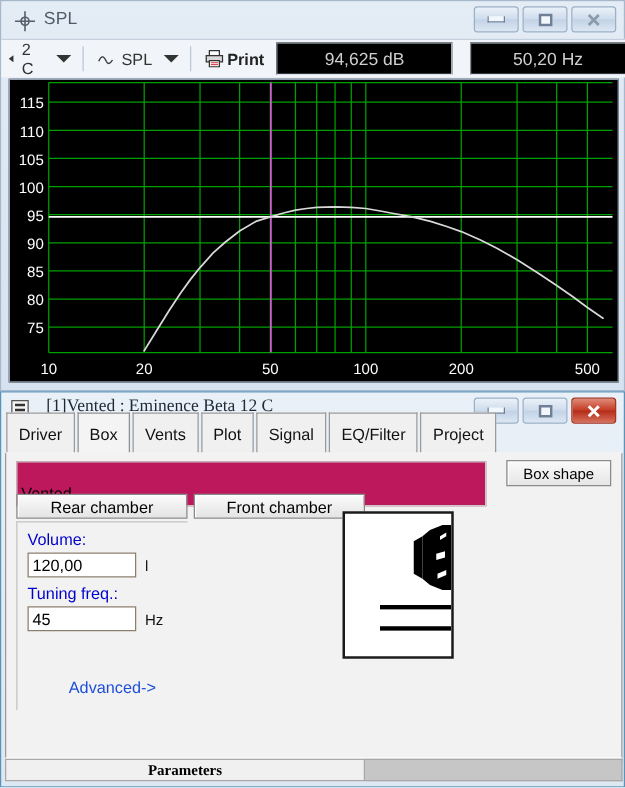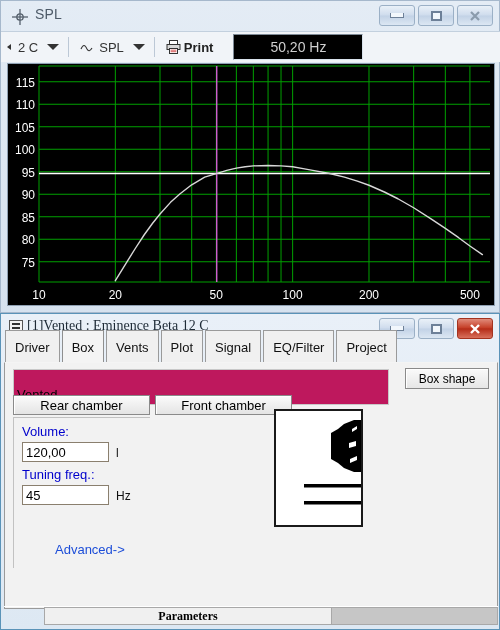--- a/index.html
+++ b/index.html
@@ -80,21 +80,21 @@
     position:absolute;left:0;top:313px;width:500px;height:317px;
     background:linear-gradient(180deg,#e9f0f8 0%,#dde8f3 100%);
     border:1px solid #5a93b8;
     box-sizing:border-box;
   }
   .box-titlebar{position:relative;height:28px;}
   .box-title-ico{position:absolute;left:8px;top:6px;width:14px;height:16px;
      background:#f4f4f4;border:1px solid #555;box-sizing:border-box;overflow:hidden;}
   .box-title-ico i{display:block;height:2px;background:#333;margin:2px 2px 0 2px;}
   .box-title-text{
-    position:absolute;left:26px;top:4px;font-size:14px;color:#1d2a36;
+    position:absolute;left:36px;top:4px;font-size:14px;color:#1d2a36;
     font-family:"Liberation Serif", serif;
   }
   .tabs{
     position:absolute;left:0;top:26px;width:500px;height:23px;
     display:flex;align-items:flex-end;padding-left:4px;box-sizing:border-box;
   }
   .tab{
     height:20px;padding:16px 9px;display:flex;align-items:center;
     font-size:13px;color:#111;background:#f0f0f0;
     border:1px solid #9a9a9a;border-bottom:none;margin-right:2px;
@@ -155,21 +155,21 @@
     font-family:"DejaVu Sans", sans-serif;letter-spacing:-.3px;
   }
   .statusbar{
     position:absolute;left:3px;bottom:4px;width:494px;height:19px;
     border-top:1px solid #ffffff;box-sizing:border-box;display:flex;
   }
   .status-pane{
     width:288px;height:18px;background:#f0f0f0;
     border:1px solid #a8a8a8;box-sizing:border-box;
     display:flex;align-items:center;justify-content:center;
-    font-family:"Liberation Serif", serif;font-weight:bold;font-size:12px;color:#000;margin-left:40px;
+    font-family:"Liberation Serif", serif;font-weight:bold;font-size:12px;color:#000;
   }
   .status-rest{flex:1;height:18px;background:#c6c6c6;border:1px solid #a8a8a8;border-left:none;box-sizing:border-box;}
 </style>
 </head>
 <body>
 
 <div class="app">
 
   <div class="spl-win">
 
@@ -221,20 +221,21 @@
         <svg width="16" height="14" viewBox="0 0 16 14">
           <rect x="3.5" y="0.5" width="8" height="4" fill="#fff" stroke="#333"></rect>
           <rect x="1" y="4.5" width="13" height="5" fill="#d9d9d9" stroke="#333"></rect>
           <rect x="3.5" y="8.5" width="8" height="5" fill="#fff" stroke="#333"></rect>
           <line x1="4.6" y1="10.2" x2="10.4" y2="10.2" stroke="#c33" stroke-width="0.8"></line>
           <line x1="4.6" y1="11.7" x2="10.4" y2="11.7" stroke="#c33" stroke-width="0.8"></line>
         </svg>
         <span class="lbl">Print</span>
       </div>
 
+      <div class="readout" id="readout-db">94,625 dB</div>
       <div class="readout" id="readout-hz">50,20 Hz</div>
     </div>
 
     <div class="graph-wrap">
       <svg class="graph-svg" id="spl-chart" width="486" height="241" viewBox="0 0 486 241">
           <rect x="0" y="0" width="486" height="241" fill="#000000"></rect>
           <g>
             <line x1="107.35150722705045" y1="2" x2="107.35150722705045" y2="218" stroke="#00a000" stroke-width="1"></line>
             <line x1="152.0142758284153" y1="2" x2="152.0142758284153" y2="218" stroke="#00a000" stroke-width="1"></line>
             <line x1="183.7030144541009" y1="2" x2="183.7030144541009" y2="218" stroke="#00a000" stroke-width="1"></line>

